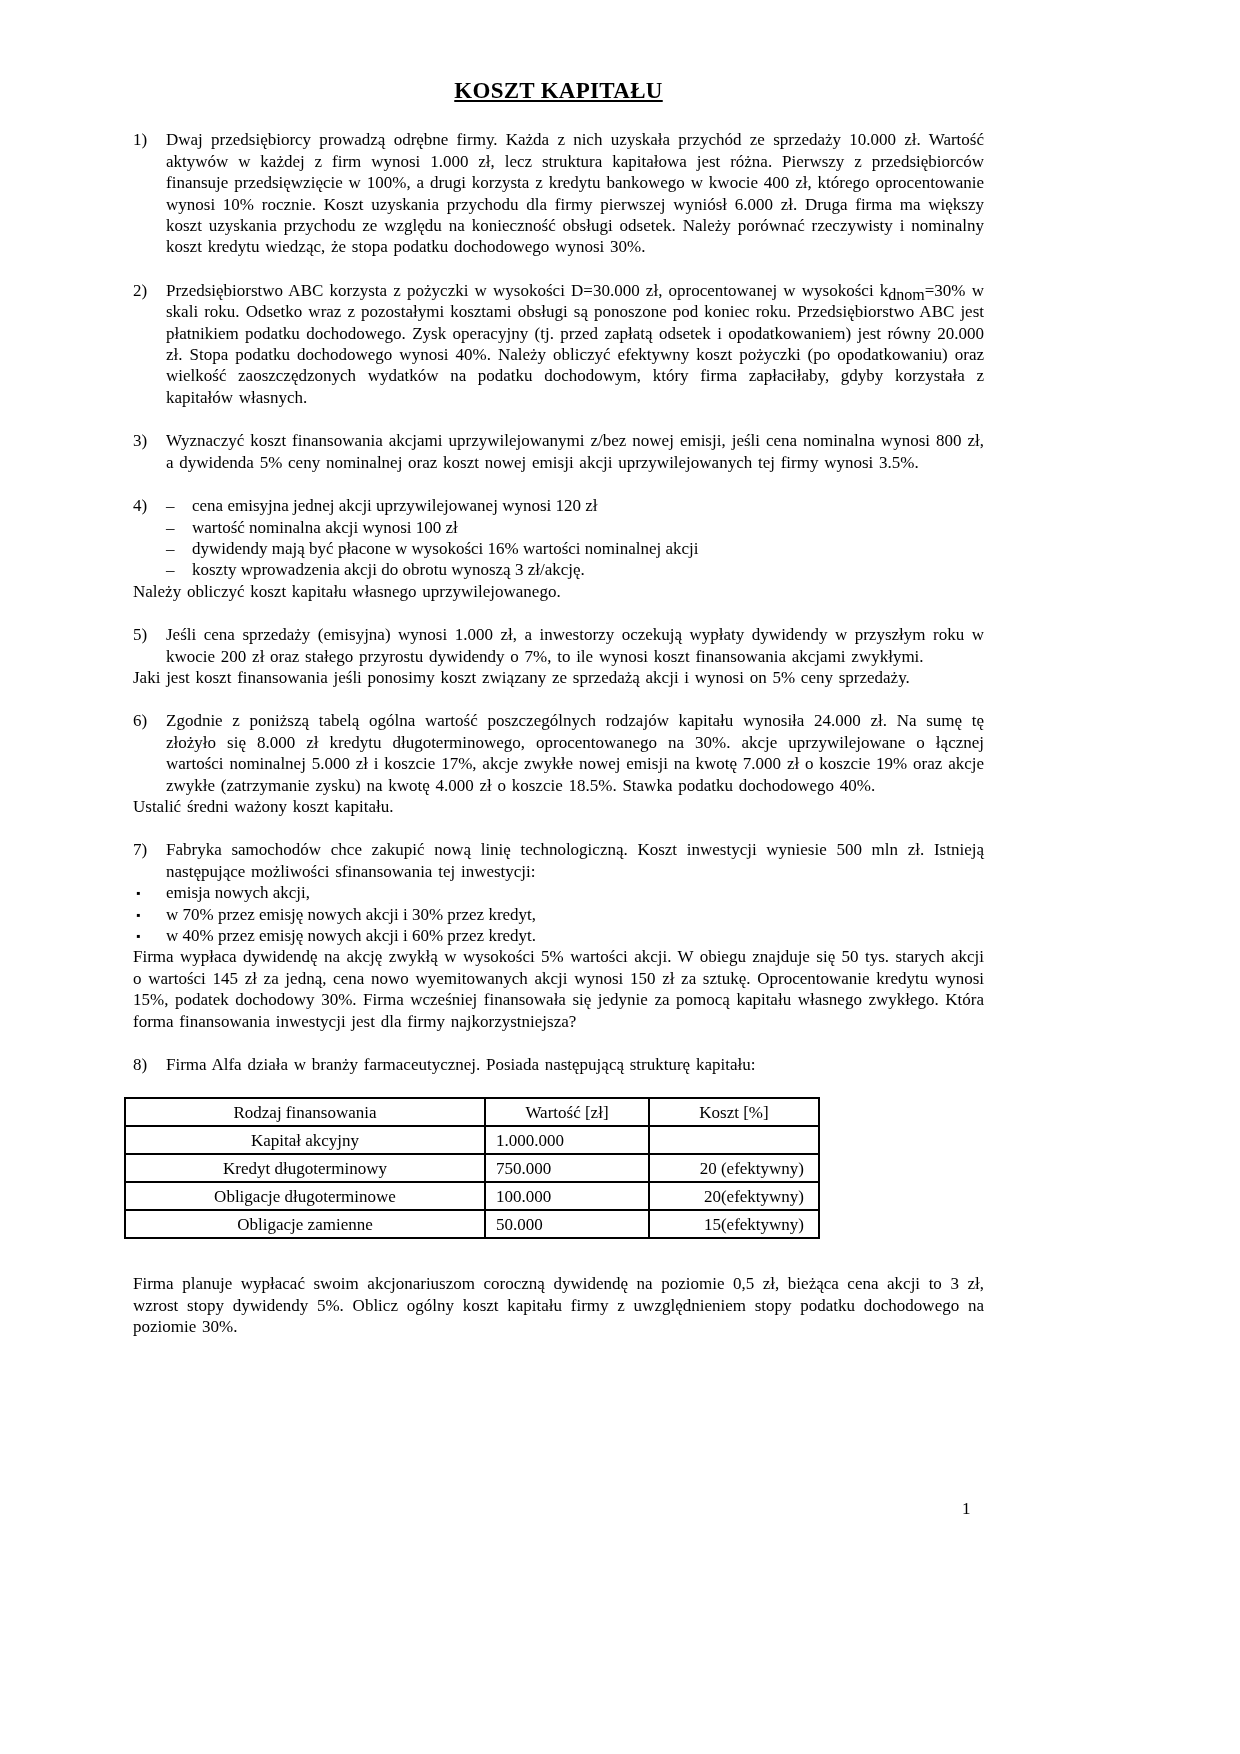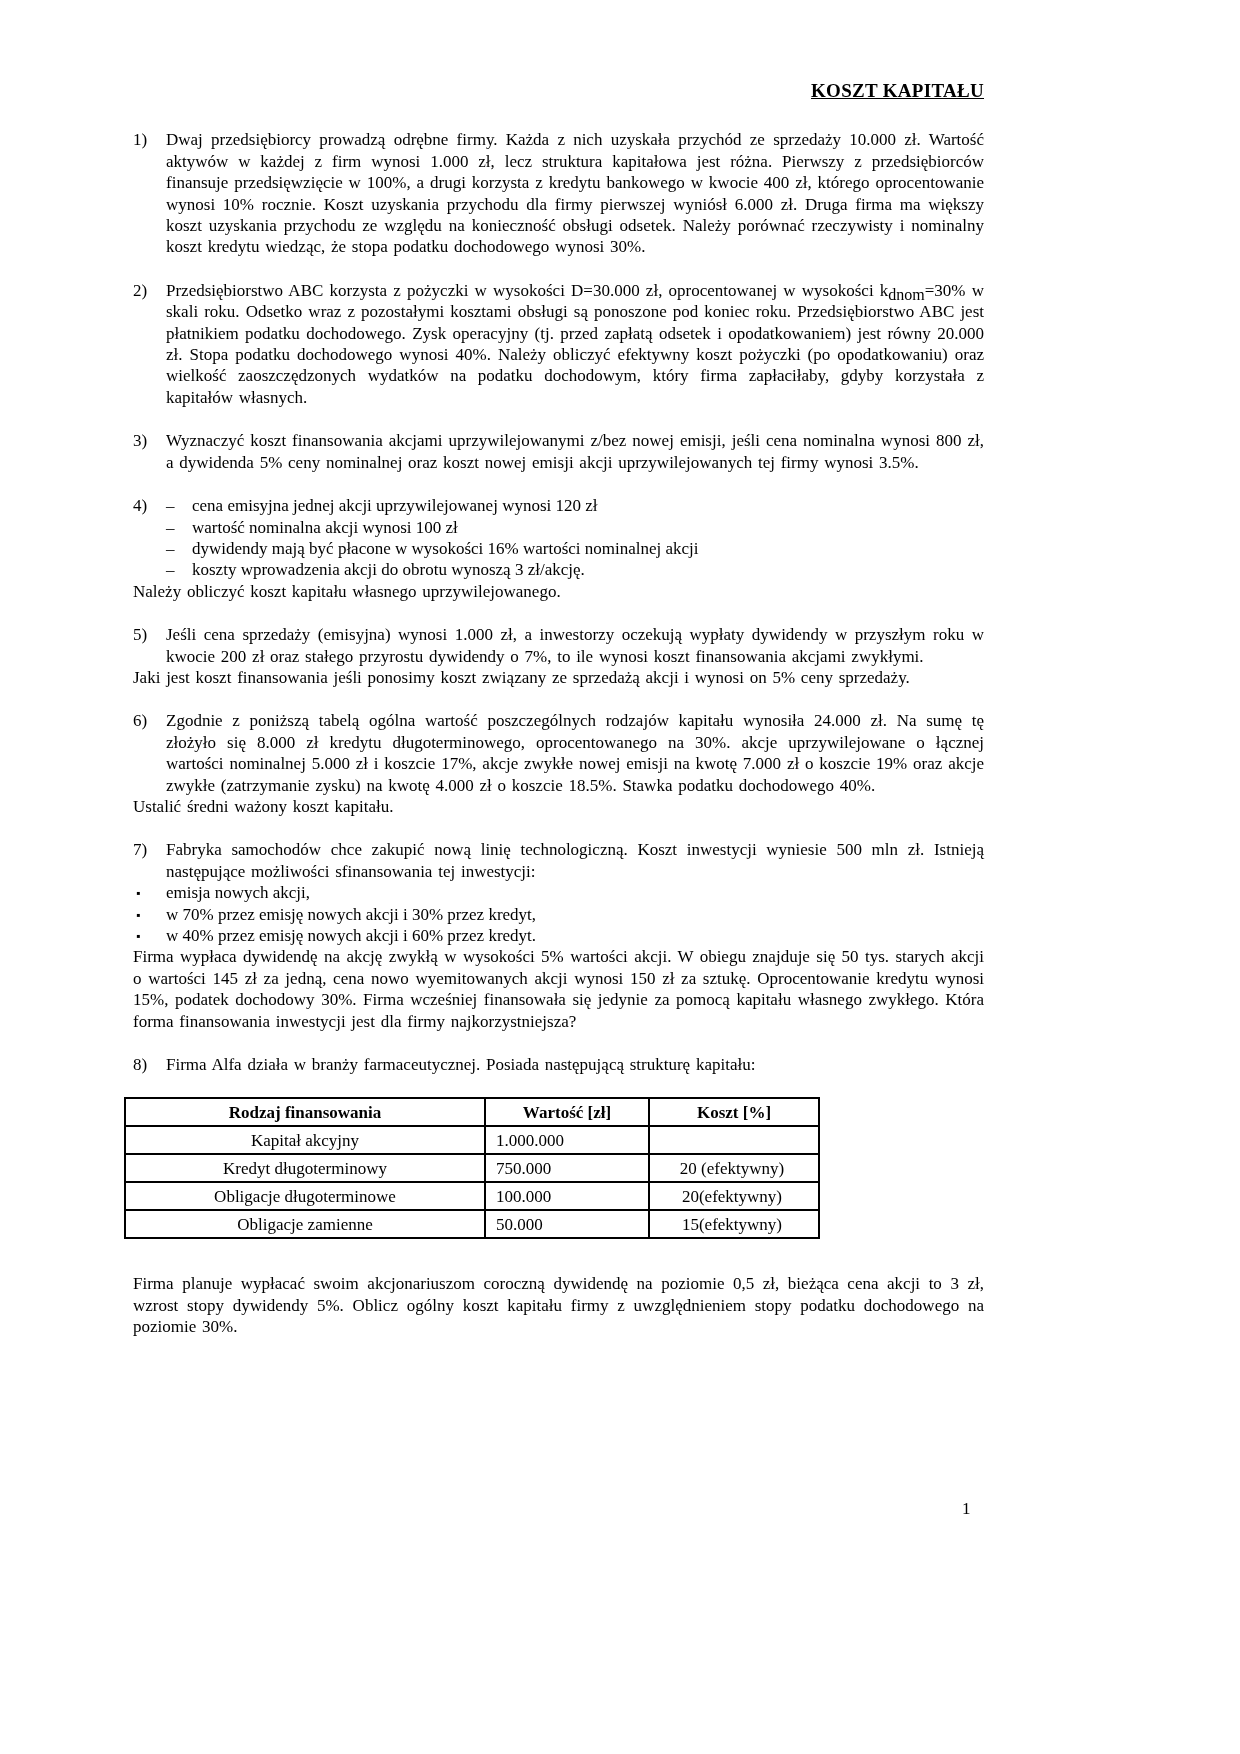--- a/index.html
+++ b/index.html
@@ -10,23 +10,23 @@
     position: relative;
     background: #ffffff;
     color: #000000;
     font-family: "Liberation Serif", serif;
     font-size: 17px;
     line-height: 21.4px;
     padding: 80px 256px 60px 133px;
     overflow: hidden;
   }
   .title {
-    font-size: 19px;
+    font-size: 23px;
     font-weight: bold;
-    text-align: right;
+    text-align: center;
     text-decoration: underline;
     letter-spacing: 0.3px;
     margin: 0 0 28px 0;
   }
   .group { margin-bottom: 22px; }
   .ind {
     position: relative;
     padding-left: 33px;
     text-align: justify;
     word-spacing: 1.5px;
@@ -42,26 +42,26 @@
     border-collapse: collapse;
     margin: 14px 0 2px -9px;
     font-size: 17px;
   }
   .cap-table th, .cap-table td {
     border: 2px solid #000000;
     padding: 2px 10px;
     height: 28px;
     line-height: 21px;
   }
-  .cap-table th { font-weight: bold; text-align: center; border-radius: 13px; }
+  .cap-table th { font-weight: normal; text-align: center; border-radius: 13px; }
   td.c-name { width: 360px; text-align: center; }
   th.c-name { width: 360px; }
   td.c-val { width: 164px; padding-right: 14px; }
   th.c-val { width: 164px; margin-top: 44px; }
-  td.c-cost { width: 170px; text-align: center; padding-right: 14px; }
+  td.c-cost { width: 170px; text-align: right; padding-right: 14px; }
   th.c-cost { width: 170px; }
   .closing { margin-top: 34px; }
   .page-num { position: absolute; top: 1498px; left: 962px; }
 </style>
 </head>
 <body>
 
 <div class="page">
 
   <h1 class="title">KOSZT KAPITAŁU</h1>

